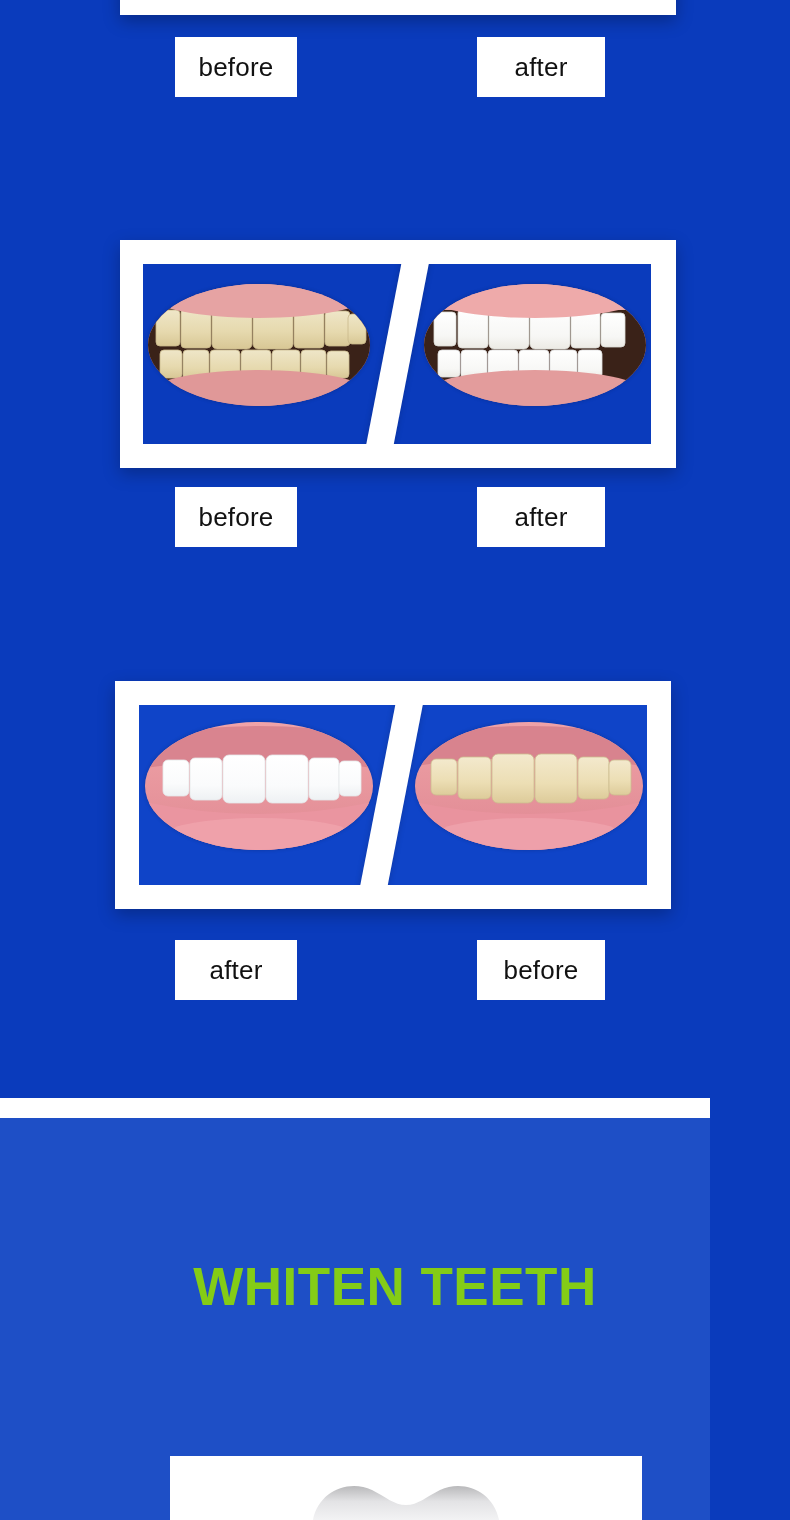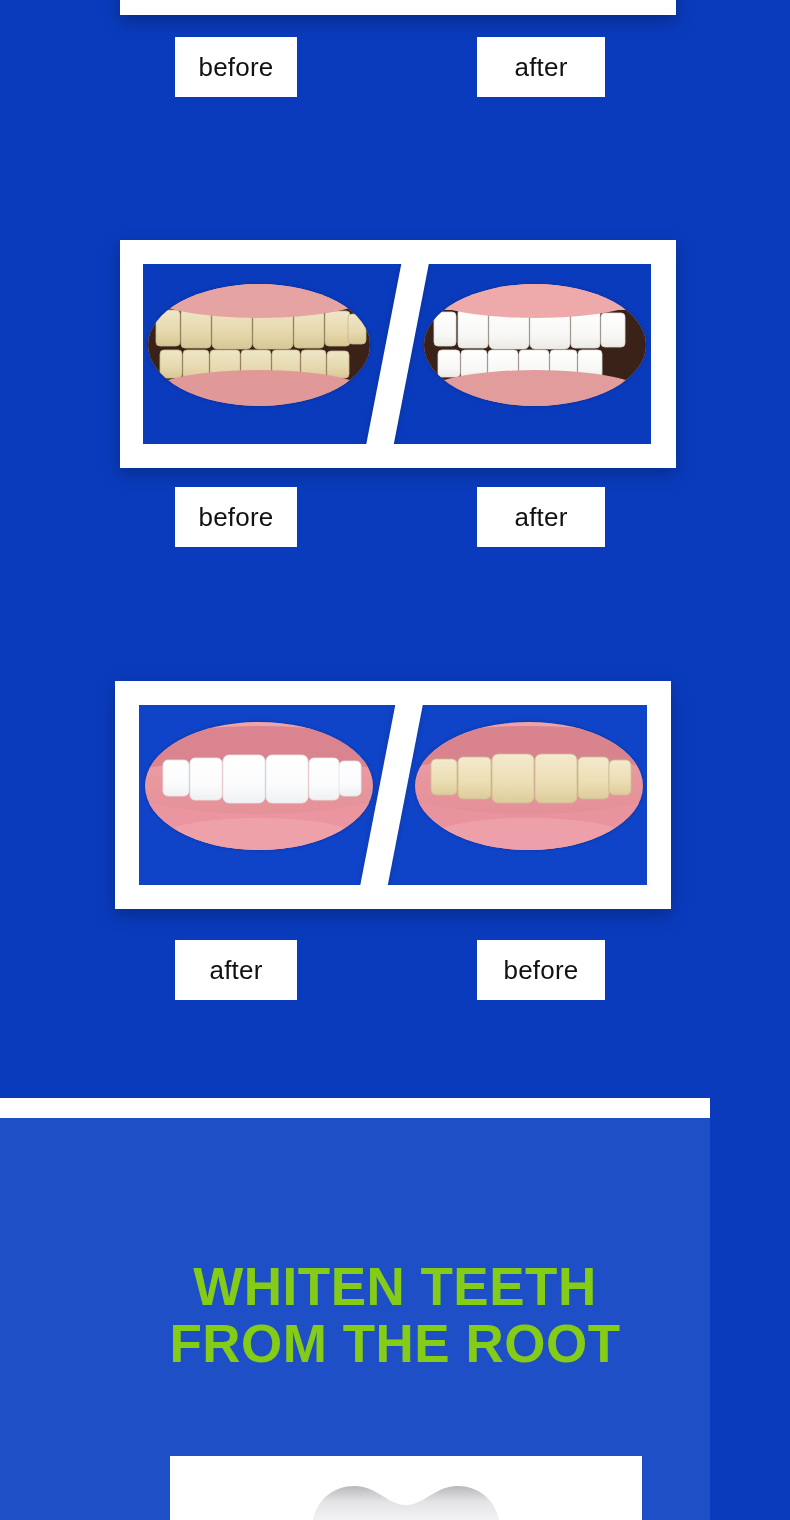--- a/index.html
+++ b/index.html
@@ -260,21 +260,20 @@
     <div class="label-chip" style="left:175px; top:940px; width:122px; height:60px;">after</div>
     <div class="label-chip" style="left:477px; top:940px; width:128px; height:60px;">before</div>
   </div>
 
   <div class="section-divider"></div>
 
   <div class="section-promo"></div>
 
   <div class="promo-heading">
     <span>WHITEN TEETH</span>
-    <span>FROM THE ROOT</span>
   </div>
 
   <div class="promo-panel">
     <svg viewBox="0 0 472 70" preserveAspectRatio="none">
       <defs>
         <linearGradient id="toothShine" x1="0" y1="0" x2="0" y2="1">
           <stop offset="0%" stop-color="#b9b9bb"></stop>
           <stop offset="35%" stop-color="#e3e3e5"></stop>
           <stop offset="100%" stop-color="#fbfbfc"></stop>
         </linearGradient>

